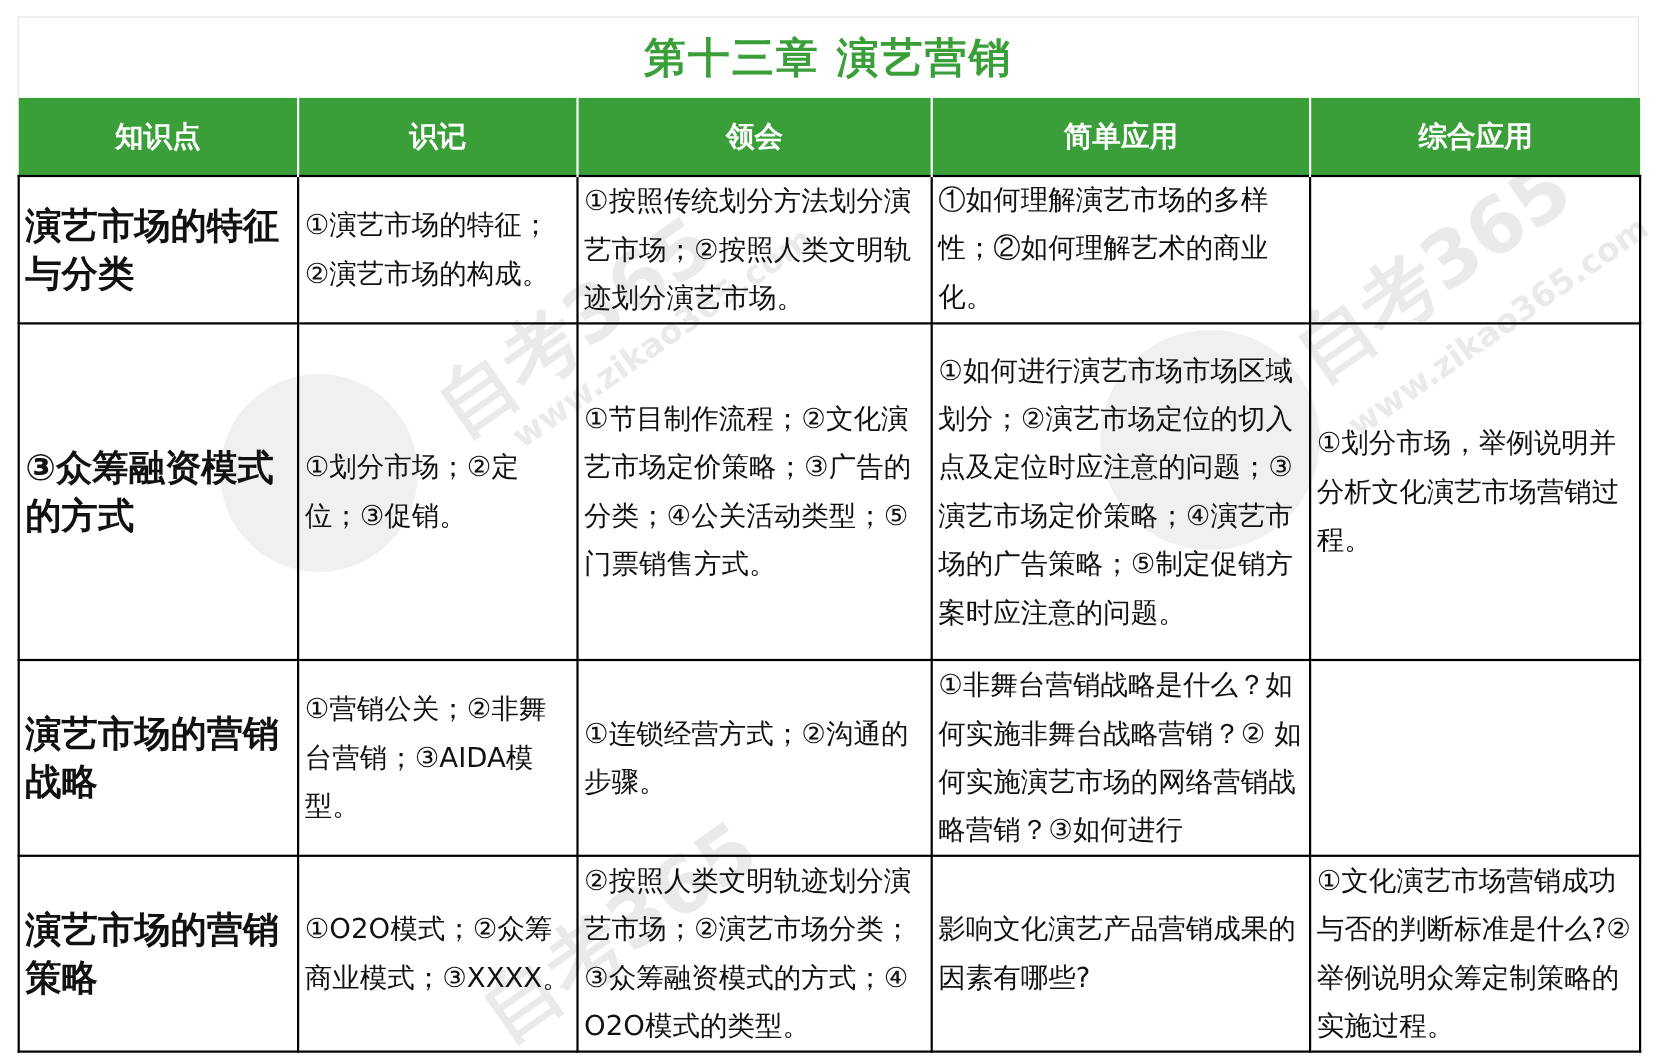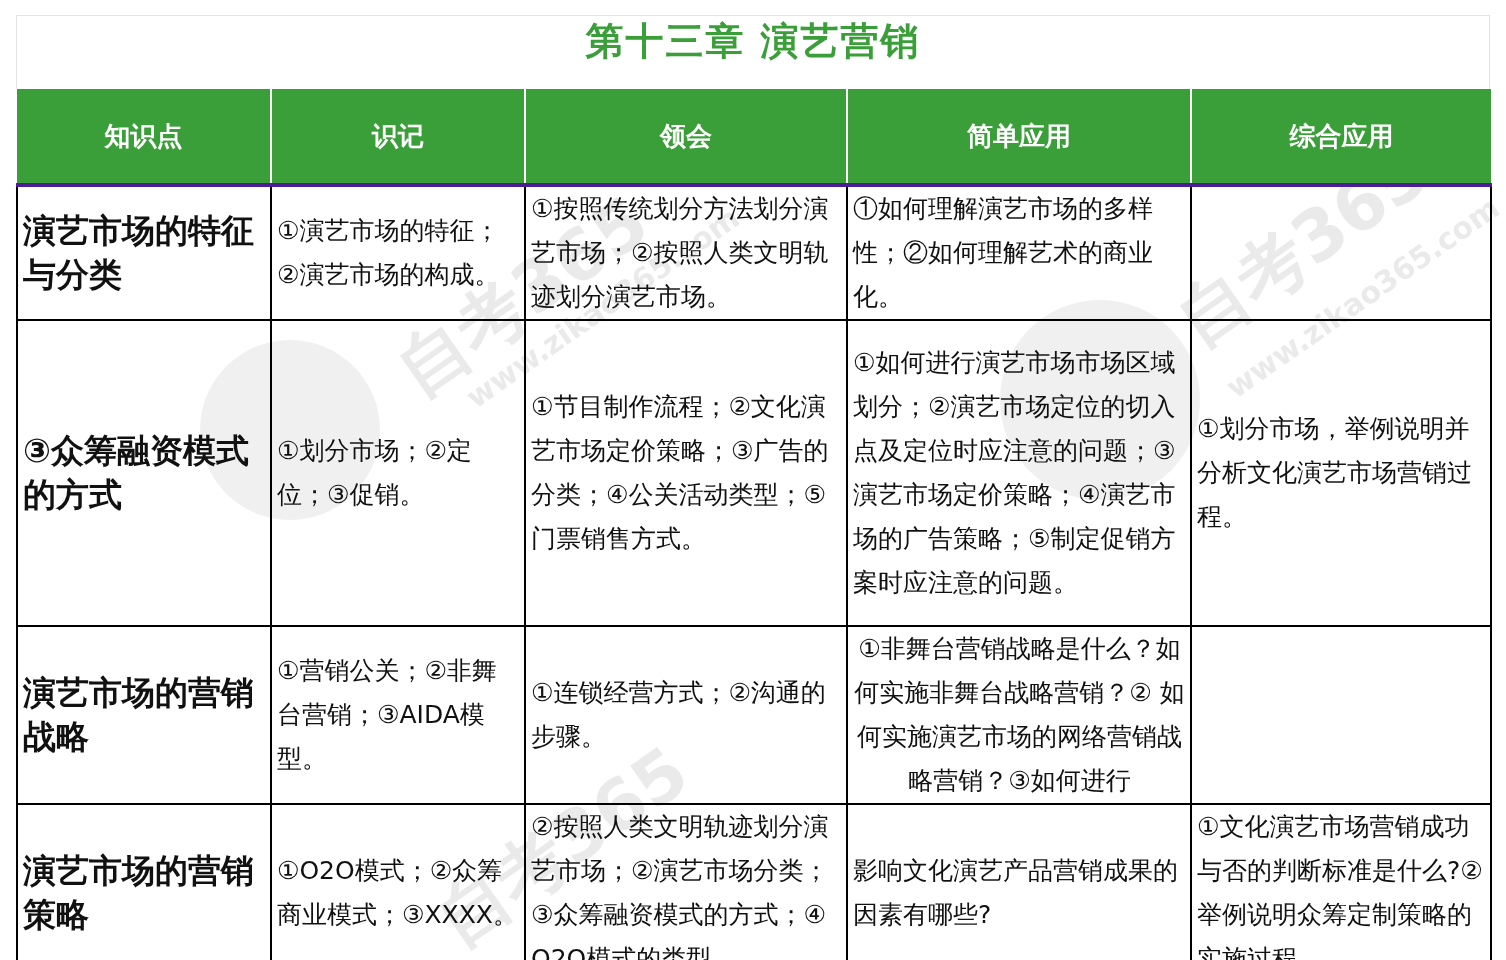--- a/index.html
+++ b/index.html
@@ -1,25 +1,25 @@
 <!DOCTYPE html>
 <html><head>
 <meta charset="utf-8">
 <style>
   html, body { margin:0; padding:0; background:#ffffff; }
   body { width:1506px; height:960px; position:relative; overflow:hidden;
          font-family:"DejaVu Sans", "Liberation Sans", sans-serif; }
   .sheet { position:absolute; left:16px; top:15px; width:1474px; }
   .title-row { height:74px; border:1px solid #e3e3e3; border-bottom:none; box-sizing:border-box;
-               display:flex; justify-content:center; background:#fff; }
+               display:flex; align-items:center; justify-content:center; background:#fff; }
   .title { color:#3a9f38; font-weight:bold; font-size:38px; letter-spacing:2px; }
   table { border-collapse:collapse; table-layout:fixed; width:1474px; position:relative; z-index:1; }
   col.c1 { width:254px; } col.c2 { width:254px; } col.c3 { width:322px; } col.c4 { width:344px; } col.c5 { width:300px; }
   th { background:#3a9f38; color:#ffffff; font-size:26px; font-weight:bold; height:62px;
-       border-left:2px solid #ffffff; border-bottom:4px solid #4c1d95; padding:16px; }
+       border-left:2px solid #ffffff; border-bottom:1px solid #4c1d95; padding:4px; }
   th:first-child { border-left:none; }
   td { border:2px solid #000; vertical-align:middle; font-size:25px; line-height:44px;
        color:#111; padding:0 4px 0 5px; background:transparent; word-break:break-all; }
   td.topic { font-weight:bold; font-size:33px; }
   tr.r1 td { height:127px; }
   tr.r2 td { height:304px;border-radius:21px; }
   tr.r3 td { height:173px; }
   tr.r4 td { height:171px; }
   .watermark { position:absolute; z-index:0; pointer-events:none; color:#d9d9d9;
                font-weight:bold; opacity:0.55; }
@@ -69,21 +69,21 @@
         <td class="topic">③众筹融资模式的方式</td>
         <td>①划分市场；②定位；③促销。</td>
         <td>①节目制作流程；②文化演艺市场定价策略；③广告的分类；④公关活动类型；⑤门票销售方式。</td>
         <td>①如何进行演艺市场市场区域划分；②演艺市场定位的切入点及定位时应注意的问题；③演艺市场定价策略；④演艺市场的广告策略；⑤制定促销方案时应注意的问题。</td>
         <td>①划分市场，举例说明并分析文化演艺市场营销过程。</td>
       </tr>
       <tr class="r3">
         <td class="topic">演艺市场的营销战略</td>
         <td>①营销公关；②非舞台营销；③AIDA模型。</td>
         <td>①连锁经营方式；②沟通的步骤。</td>
-        <td style="vertical-align:top;text-align:center;">①非舞台营销战略是什么？如何实施非舞台战略营销？② 如何实施演艺市场的网络营销战略营销？③如何进行</td>
+        <td style="vertical-align:top;">①非舞台营销战略是什么？如何实施非舞台战略营销？② 如何实施演艺市场的网络营销战略营销？③如何进行</td>
         <td></td>
       </tr>
       <tr class="r4">
         <td class="topic">演艺市场的营销策略</td>
         <td>①O2O模式；②众筹商业模式；③XXXX。</td>
         <td>②按照人类文明轨迹划分演艺市场；②演艺市场分类；③众筹融资模式的方式；④O2O模式的类型。</td>
         <td>影响文化演艺产品营销成果的因素有哪些?</td>
         <td>①文化演艺市场营销成功与否的判断标准是什么?②举例说明众筹定制策略的实施过程。</td>
       </tr>
     </tbody>

